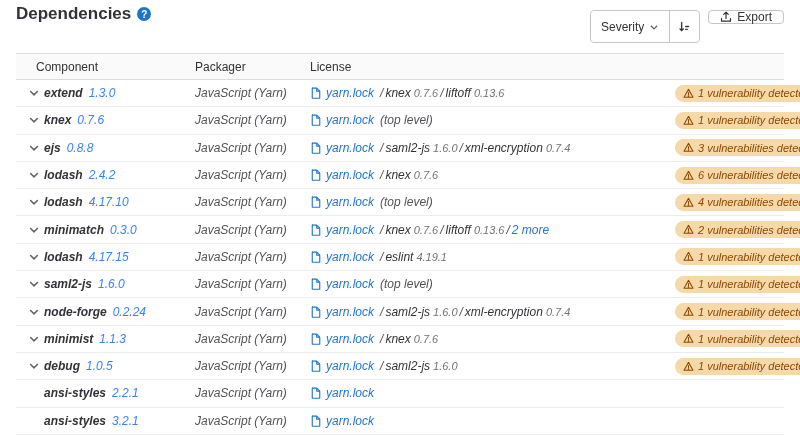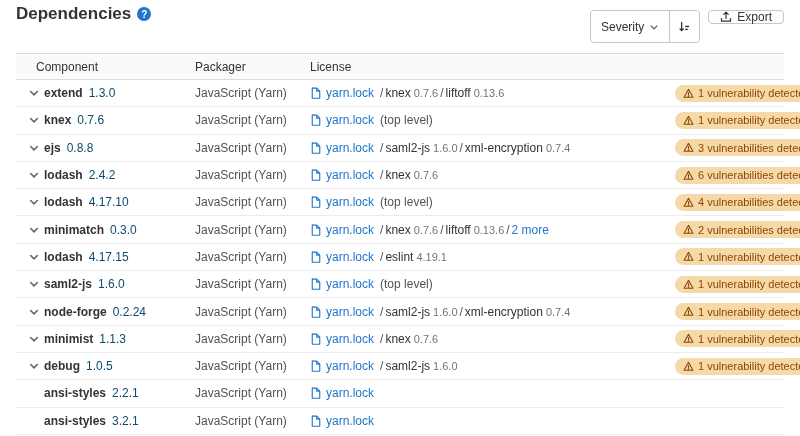--- a/index.html
+++ b/index.html
@@ -33,25 +33,25 @@
     align-items:center; padding:0 8px 0 12px; }
   .thead { background:#fafafa; border-top:1px solid #dcdcde; border-bottom:1px solid #dcdcde;
     height:27px; }
   .thead .th { color:#333238; font-weight:500; }
   .thead .th:first-child { padding-left:8px; }
   .th-location { display:flex; align-items:center; gap:5px; }
   .info-icon { width:13px; height:13px; border-radius:50%; background:#1f75cb; color:#fff;
     font-size:9px; font-style:italic; font-weight:700; display:inline-flex; align-items:center;
     justify-content:center; font-family:"Liberation Serif", serif; cursor:pointer; }
 
-  .row { height:27.3px; border-bottom:1px solid #ececef; }
+  .row { height:27.3px; border-bottom:1px solid #ececef;font-style:italic; }
   .cell-component { display:flex; align-items:center; gap:4px; }
   .chev { width:12px; height:12px; flex:0 0 12px; color:#626168; cursor:pointer; }
   .comp-name { font-weight:700; color:#333238; }
-  .comp-version { color:#0c4a6e; margin-left:2px; }
+  .comp-version { color:#3b82f6; margin-left:2px; }
   .cell-packager { color:#535158; }
   .cell-location { display:flex; align-items:center; gap:4px; white-space:nowrap; overflow:hidden; }
   .file-icon { width:12px; height:12px; flex:0 0 12px; color:#1f75cb; }
   .loc-link { color:#1f75cb; text-decoration:none; cursor:pointer; }
   .loc-path { color:#333238; }
   .loc-sep { color:#535158; margin:0 2px; }
   .loc-ver { color:#737278; font-size:11px; margin-left:3px; }
   .loc-suffix { color:#535158; margin-left:2px; }
   .more-link { color:#1f75cb; text-decoration:none; cursor:pointer; }
   .cell-badge { display:flex; justify-content:flex-end; }

